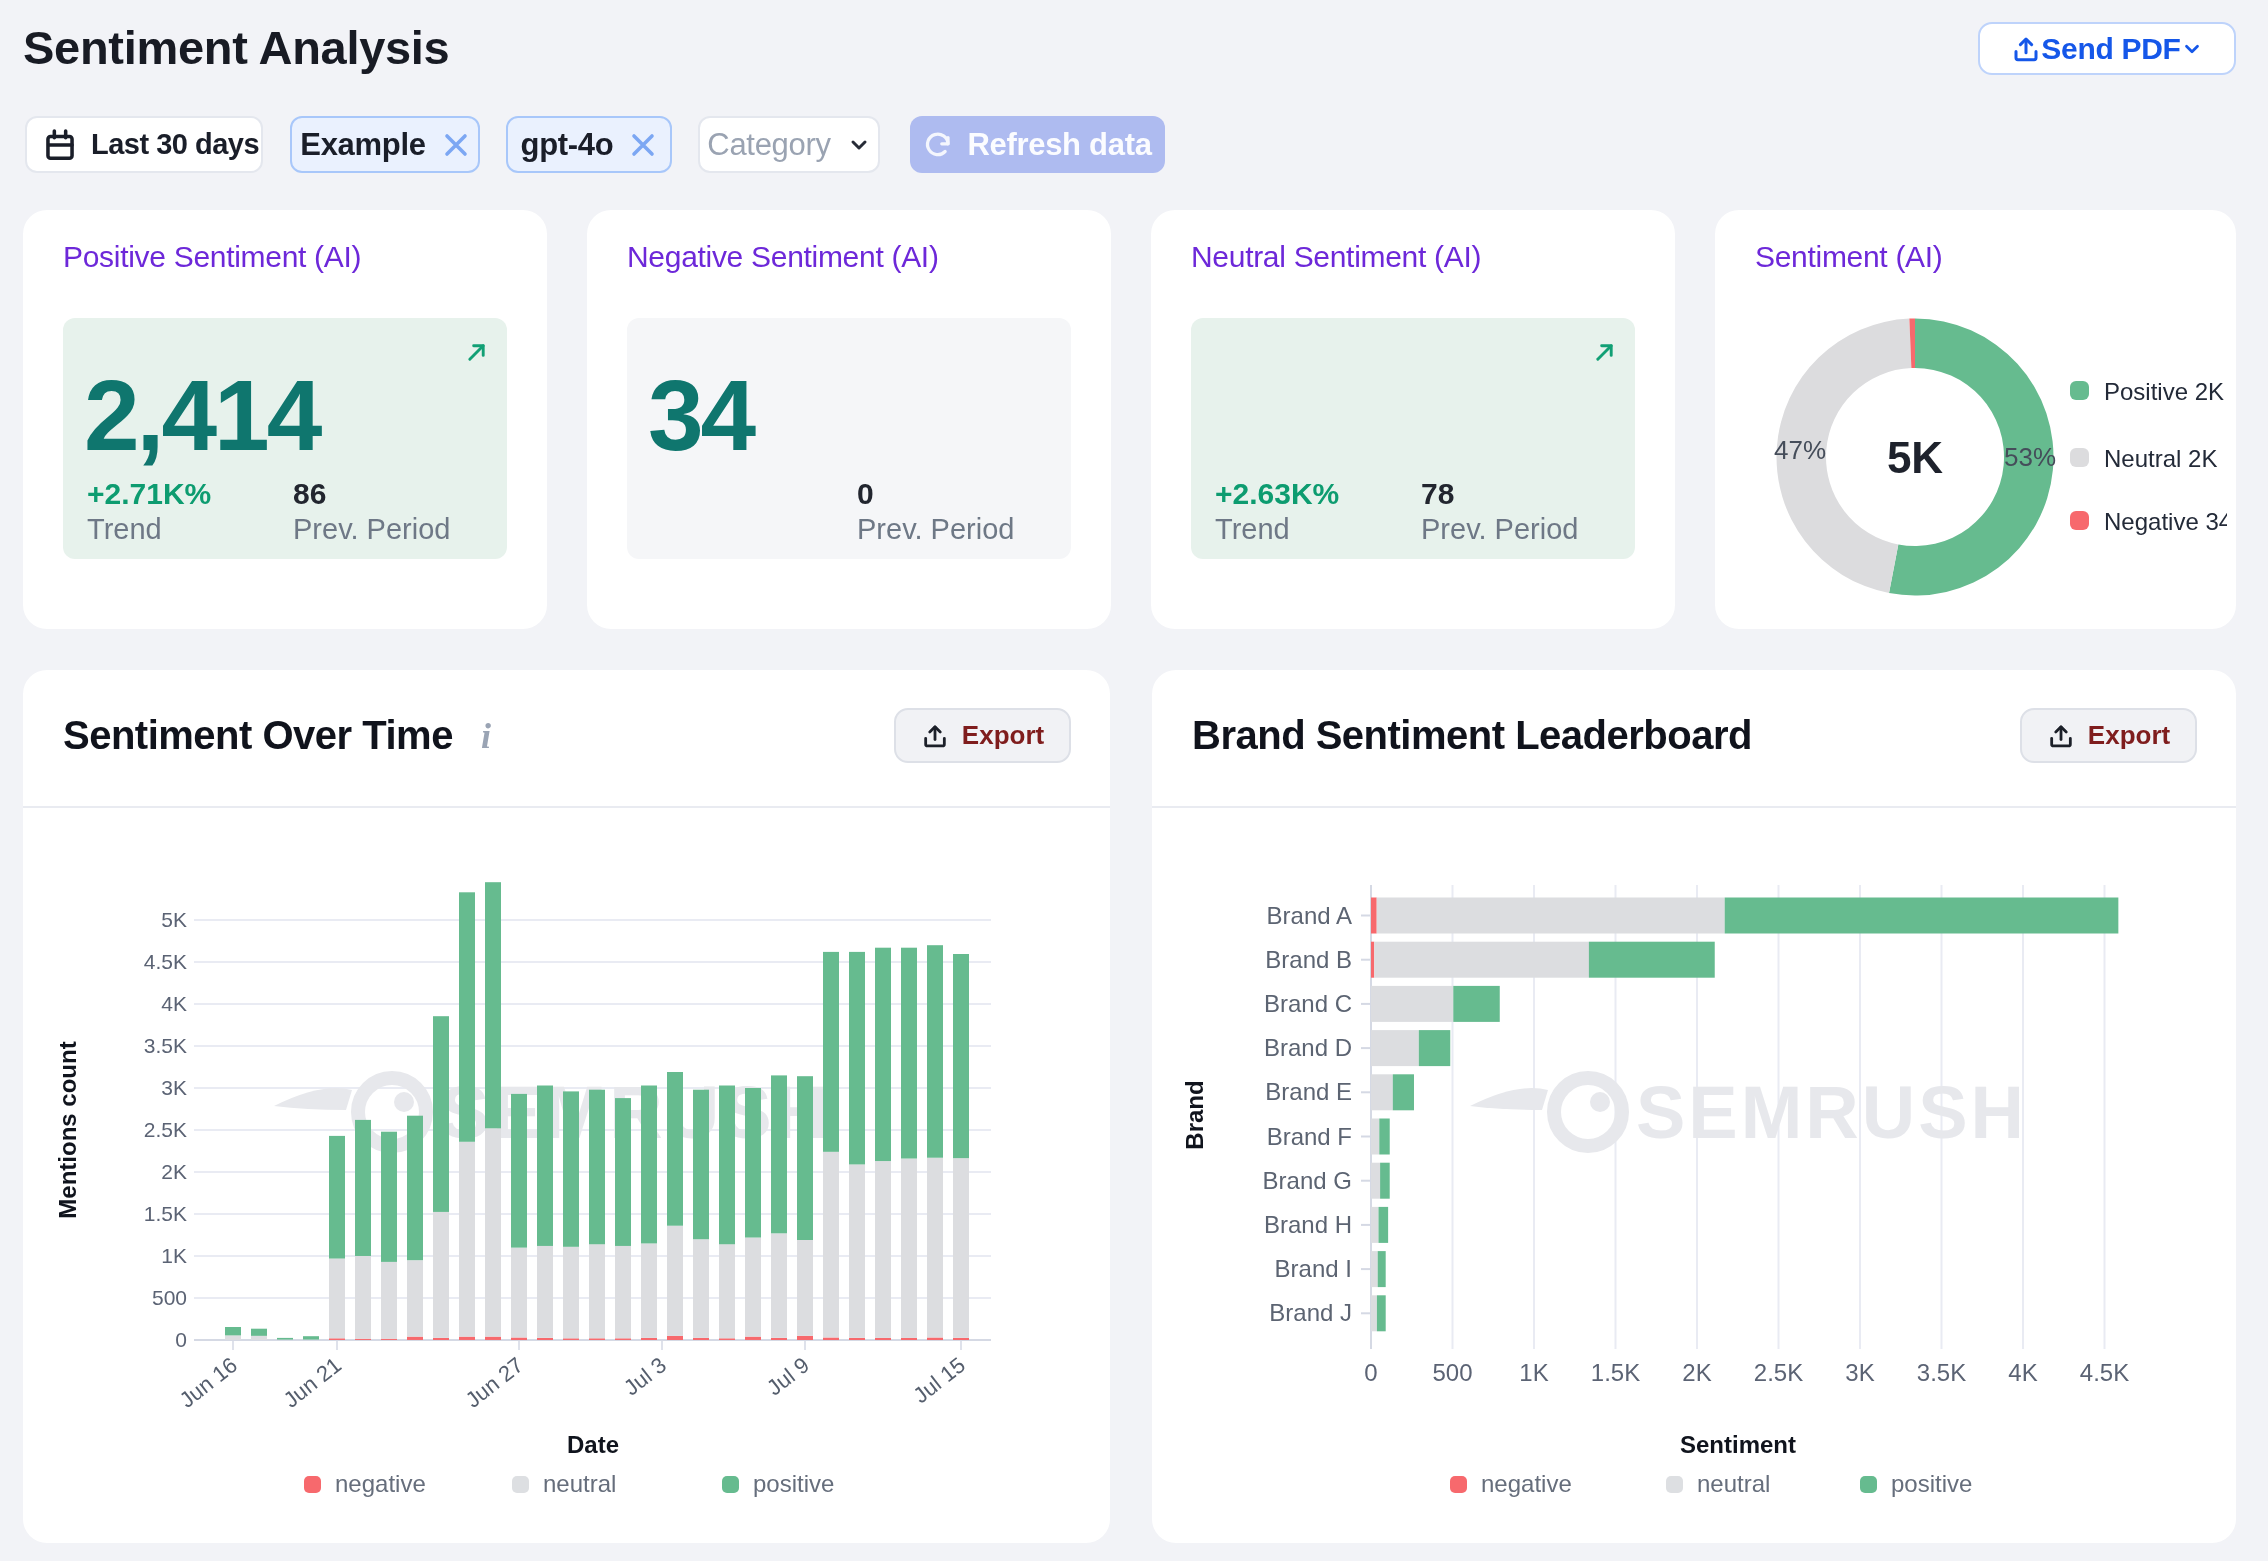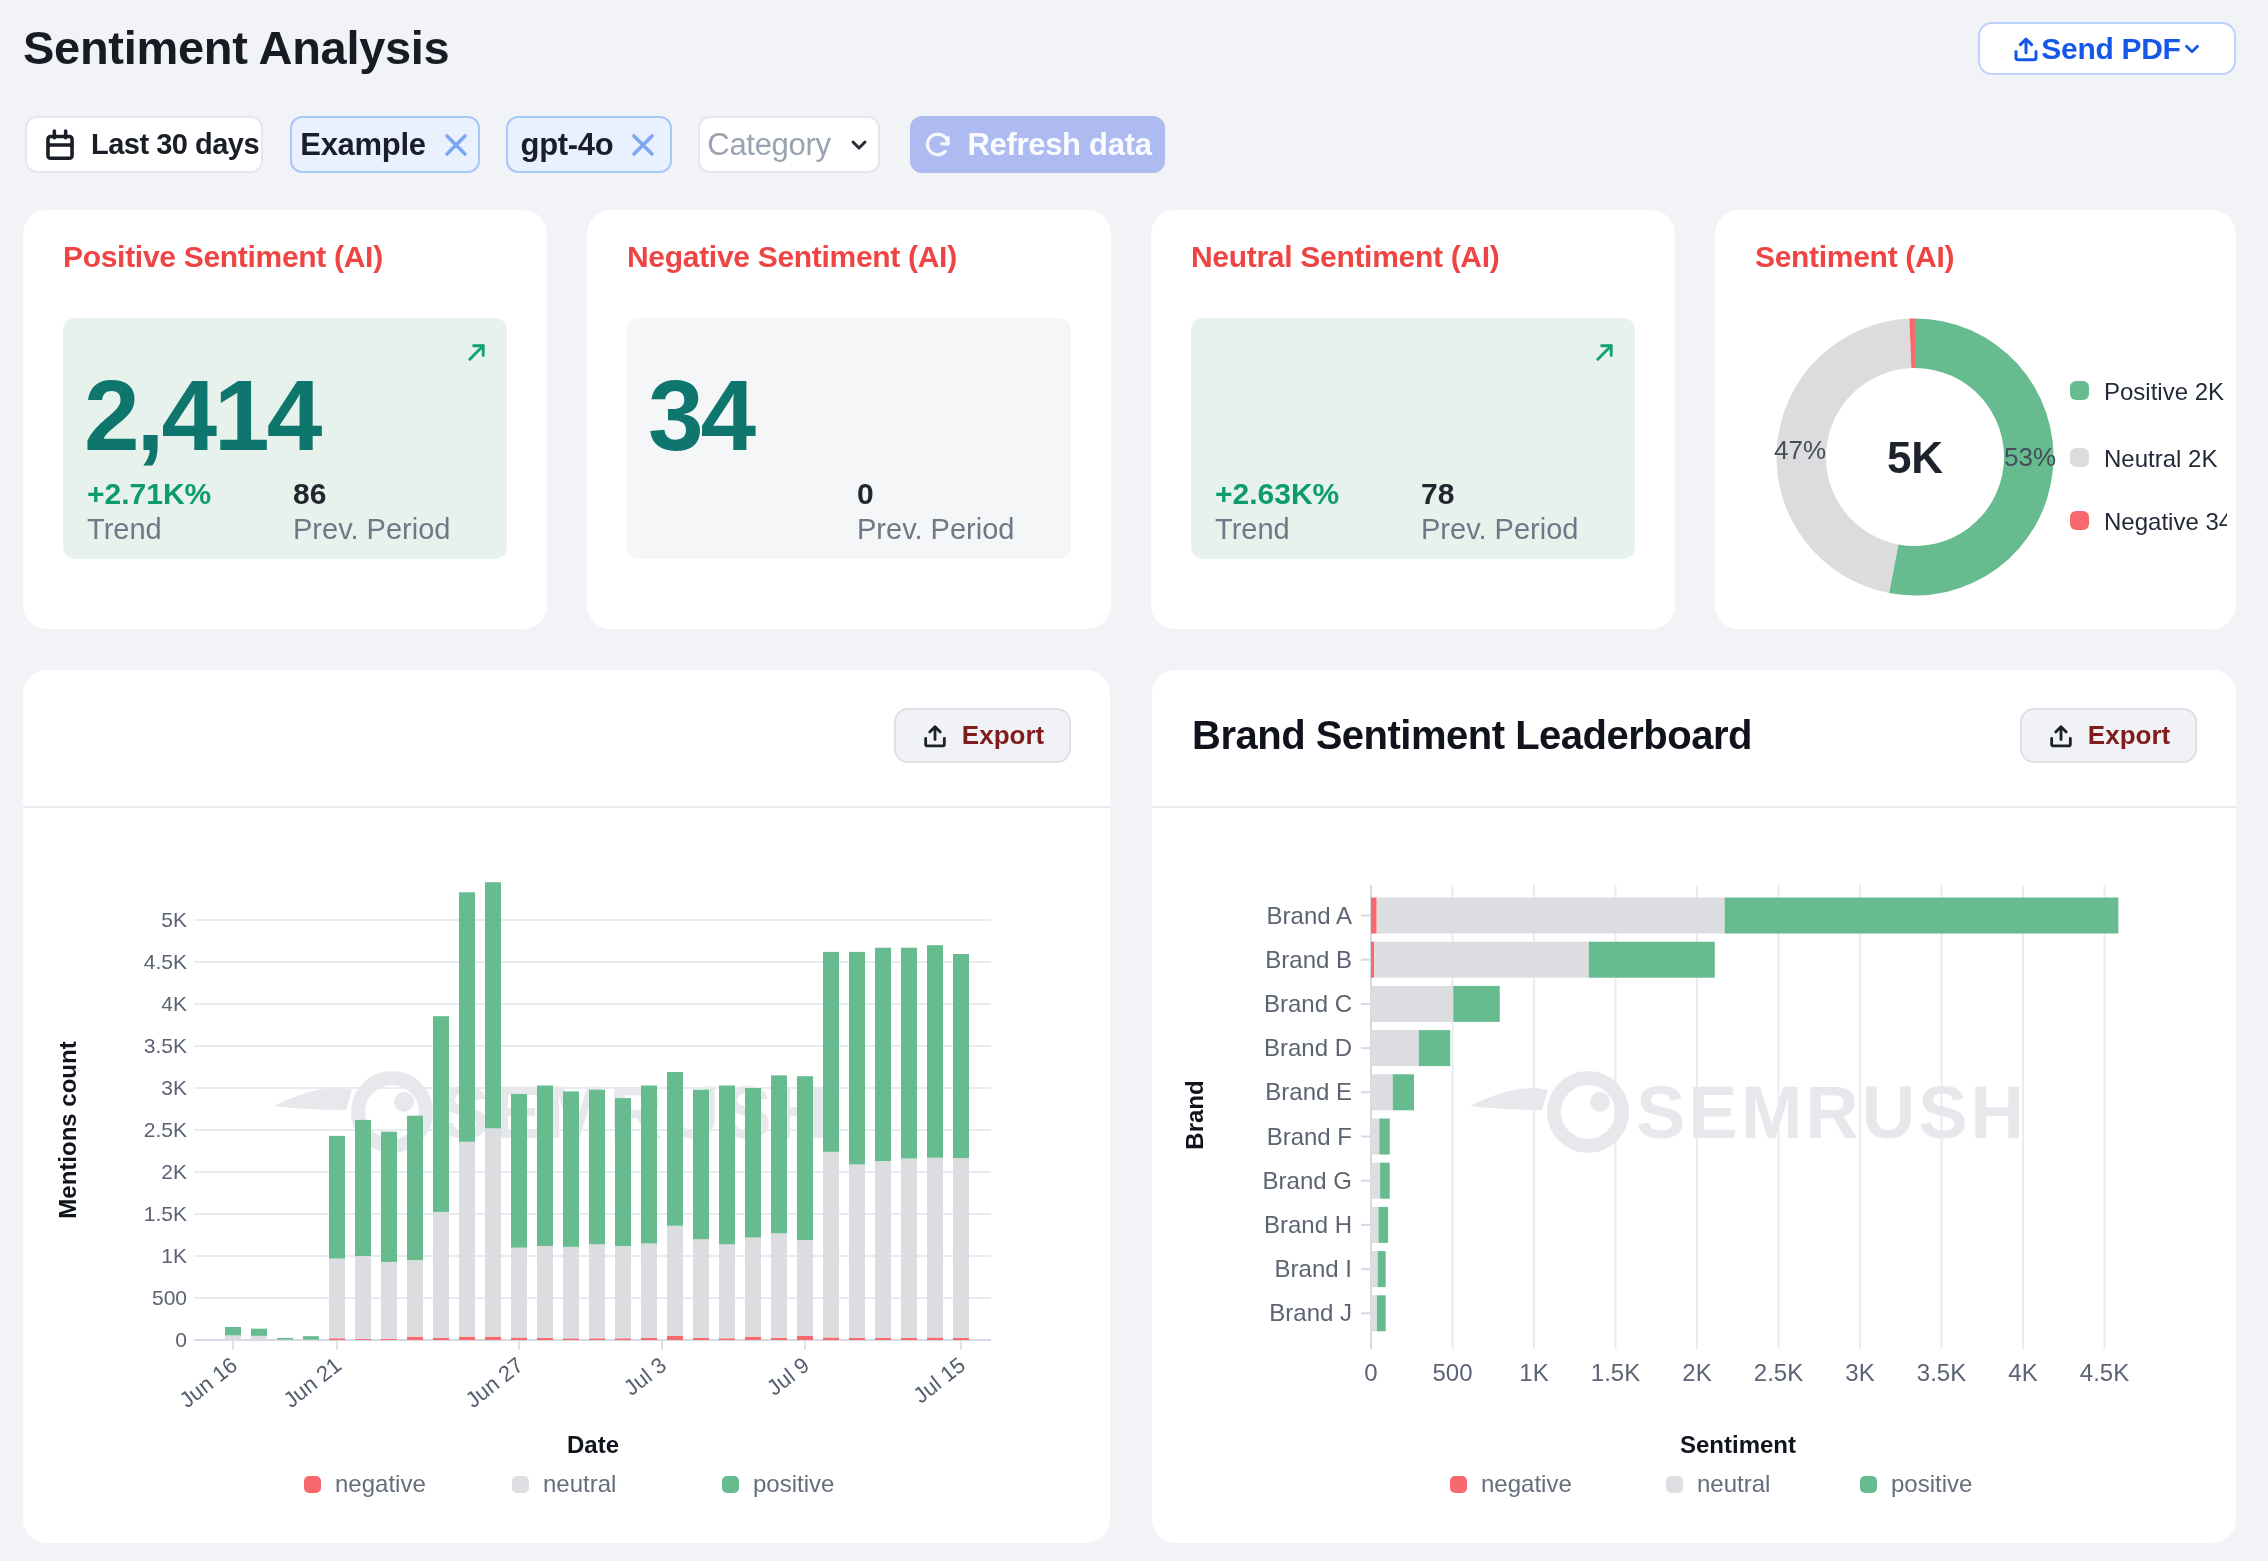--- a/index.html
+++ b/index.html
@@ -1,21 +1,21 @@
 <!DOCTYPE html>
 <html><head><meta charset="utf-8">
 <style>
 * { margin:0; padding:0; box-sizing:border-box; }
 html,body { width:2268px; height:1561px; background:#f2f3f7; font-family:"Liberation Sans",sans-serif; overflow:hidden; }
 .page { position:relative; width:2268px; height:1561px;padding-left:8px; }
 .card { position:absolute; background:#fff; border-radius:24px; overflow:hidden; }
 h1 { position:absolute; left:23px; top:20px; font-size:47px; letter-spacing:-0.3px; color:#181b24; }
 .btn svg { flex-shrink:0; }
 .btn { position:absolute; top:116px; height:57px; border-radius:12px; display:flex; align-items:center; justify-content:center; gap:14px; font-size:31px; white-space:nowrap; letter-spacing:-0.3px; }
-.ktitle { position:absolute; left:40px; top:30px; font-size:30px; font-weight:bold; color:#ef4444; letter-spacing:-0.3px; }
+.ktitle { position:absolute; left:40px; top:30px; font-size:30px; font-weight:normal; color:#6d28d9; letter-spacing:-0.3px; }
 .kpanel { position:absolute; left:40px; top:108px; right:40px; height:241px; border-radius:12px; }
 .knum { position:absolute; left:21px; top:40px; font-size:100px; font-weight:bold; letter-spacing:-3px; color:#0f766e; }
 .kcol { position:absolute; top:160px; }
 .kval { font-size:30px; font-weight:bold; color:#22262f; line-height:32px; }
 .klab { font-size:29px; color:#6e7886; line-height:38px; }
 .sechead { position:absolute; left:40px; top:43px; display:flex; align-items:center; }
 .sectitle { font-size:40px; font-weight:bold; color:#10131c; letter-spacing:-0.5px; }
 .iicon { margin-left:28px; font-family:"Liberation Serif",serif; font-style:italic; font-weight:bold; font-size:36px; color:#9aa4b4; }
 .export { position:absolute; top:38px; right:39px; width:177px; height:55px; background:#f1f2f5; border:2px solid #dde0e7; border-radius:14px; display:flex; align-items:center; justify-content:center; gap:13px; font-size:26px; font-weight:bold; color:#7f1d1d; }
 .divider { position:absolute; left:0; right:0; top:136px; height:2px; background:#e9ebf1; }
@@ -115,20 +115,24 @@
 <text x="389" y="190" font-size="24" fill="#232a38">Positive 2K</text>
 <rect x="355" y="238" width="19" height="19" rx="6" fill="#dcdcde"></rect>
 <text x="389" y="257" font-size="24" fill="#232a38">Neutral 2K</text>
 <rect x="355" y="301" width="19" height="19" rx="6" fill="#f7696d"></rect>
 <text x="389" y="320" font-size="24" fill="#232a38">Negative 34</text>
         </g>
       </svg>
 </div>
 
 <div class="card" style="left:23px;top:670px;width:1087px;height:873px">
+<div class="sechead">
+        <span class="sectitle">Sentiment Over Time</span>
+        <span class="iicon">i</span>
+      </div>
 <div class="export"><svg width="28" height="28" viewBox="0 0 24 24" fill="none" stroke="#1c2029" stroke-width="2.4" stroke-linecap="round" stroke-linejoin="round">
           <path d="M4 14 v5 a1.5 1.5 0 0 0 1.5 1.5 h13 a1.5 1.5 0 0 0 1.5-1.5 v-5"></path>
           <path d="M12 15 V4.5"></path>
           <path d="M7.5 8.5 L12 4 l4.5 4.5"></path>
         </svg>Export</div>
 <div class="divider"></div>
 <svg style="position:absolute;left:0;top:136px" width="1087" height="737" viewBox="0 136 1087 737">
         <line x1="171" y1="670.0" x2="968" y2="670.0" stroke="#d5d9e4" stroke-width="2"></line>
 <line x1="171" y1="628.0" x2="968" y2="628.0" stroke="#e9ebf3" stroke-width="2"></line>
 <line x1="171" y1="586.0" x2="968" y2="586.0" stroke="#e9ebf3" stroke-width="2"></line>

